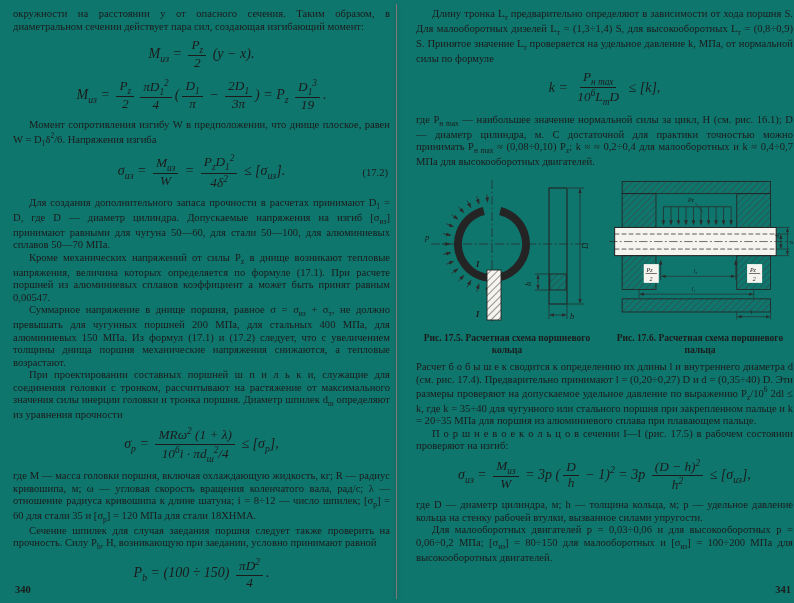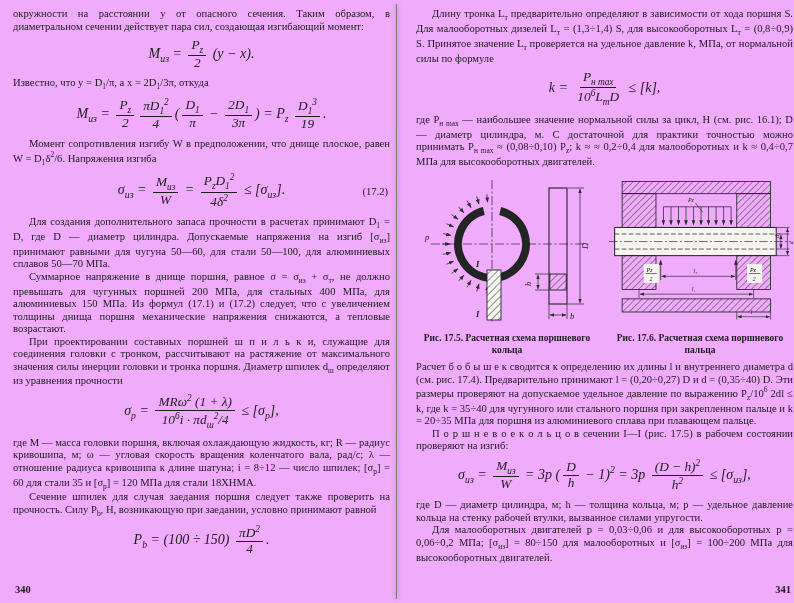--- a/index.html
+++ b/index.html
@@ -1,16 +1,16 @@
 <!DOCTYPE html>
 <html><head>
 <meta charset="utf-8">
 <style>
   html,body{margin:0;padding:0;background:#dddbd5;}
-  .spread{position:relative;width:794px;height:603px;background:#f0abfc;overflow:hidden;
+  .spread{position:relative;width:794px;height:603px;background:#0f766e;overflow:hidden;
           font-family:"Liberation Serif","DejaVu Serif",serif;color:#1b1b1b;}
   .gutter{position:absolute;left:396px;top:4px;bottom:4px;width:1px;background:#7d7b76;
           box-shadow:0 0 4px rgba(60,58,52,.5);}
   .col{position:absolute;top:8px;bottom:8px;width:377px;}
   .col.left{left:13px;}
   .col.right{left:416px;}
   .col p{margin:0;text-align:justify;font-size:10.6px;line-height:1.18;text-indent:16px;}
   .col p.noindent{text-indent:0;}
   .formula{margin:4px 0 5px;text-align:center;font-style:italic;font-size:14px;line-height:1.1;}
   .formula-row{position:relative;}
@@ -44,21 +44,20 @@
 
 <div class="spread">
   <div class="gutter"></div>
 
   <div class="col left">
     <p class="noindent">окружности на расстоянии y от опасного сечения. Таким образом, в диаметральном сечении действует пара сил, создающая изгибающий момент:</p>
     <div class="formula"><span>M<sub>из</sub> = </span><span class="frac">
           <span class="num">P<sub>z</sub></span>
           <span class="den">2</span>
         </span><span> (y − x).</span></div>
-    <p class="noindent">Известно, что y = D<sub>1</sub>/π, а x = 2D<sub>1</sub>/3π, откуда</p>
     <div class="formula"><span>M<sub>из</sub> = </span><span class="frac">
           <span class="num">P<sub>z</sub></span>
           <span class="den">2</span>
         </span><span class="frac">
           <span class="num">πD<sub>1</sub><sup>2</sup></span>
           <span class="den">4</span>
         </span><span>(</span><span class="frac">
           <span class="num">D<sub>1</sub></span>
           <span class="den">π</span>
         </span><span> − </span><span class="frac">
@@ -73,20 +72,21 @@
       <div class="formula"><span>σ<sub>из</sub> = </span><span class="frac">
             <span class="num">M<sub>из</sub></span>
             <span class="den">W</span>
           </span><span> = </span><span class="frac">
             <span class="num">P<sub>z</sub>D<sub>1</sub><sup>2</sup></span>
             <span class="den">4δ<sup>2</sup></span>
           </span><span> ≤ [σ<sub>из</sub>].</span></div>
       <span class="eqno">(17.2)</span>
     </div>
     <p>Для создания дополнительного запаса прочности в расчетах принимают D<sub>1</sub> = D, где D — диаметр цилиндра. Допускаемые напряжения на изгиб [σ<sub>из</sub>] принимают равными для чугуна 50—60, для стали 50—100, для алюминиевых сплавов 50—70 МПа.</p>
+    <p>Кроме механических напряжений от силы P<sub>z</sub> в днище возникают тепловые напряжения, величина которых определяется по формуле (17.1). При расчете поршней из алюминиевых сплавов коэффициент a может быть принят равным 0,00547.</p>
     <p>Суммарное напряжение в днище поршня, равное σ = σ<sub>из</sub> + σ<sub>т</sub>, не должно превышать для чугунных поршней 200 МПа, для стальных 400 МПа, для алюминиевых 150 МПа. Из формул (17.1) и (17.2) следует, что с увеличением толщины днища поршня механические напряжения снижаются, а тепловые возрастают.</p>
     <p>При проектировании составных поршней ш п и л ь к и, служащие для соединения головки с тронком, рассчитывают на растяжение от максимального значения силы инерции головки и тронка поршня. Диаметр шпилек d<sub>ш</sub> определяют из уравнения прочности</p>
     <div class="formula"><span>σ<sub>р</sub> = </span><span class="frac">
           <span class="num">MRω<sup>2</sup> (1 + λ)</span>
           <span class="den">10<sup>6</sup>i · πd<sub>ш</sub><sup>2</sup>/4</span>
         </span><span> ≤ [σ<sub>р</sub>],</span></div>
     <p class="noindent">где M — масса головки поршня, включая охлаждающую жидкость, кг; R — радиус кривошипа, м; ω — угловая скорость вращения коленчатого вала, рад/с; λ — отношение радиуса кривошипа к длине шатуна; i = 8÷12 — число шпилек; [σ<sub>р</sub>] = 60 для стали 35 и [σ<sub>р</sub>] = 120 МПа для стали 18ХНМА.</p>
     <p>Сечение шпилек для случая заедания поршня следует также проверить на прочность. Силу P<sub>b</sub>, Н, возникающую при заедании, условно принимают равной</p>
     <div class="formula"><span>P<sub>b</sub> = (100 ÷ 150) </span><span class="frac">
           <span class="num">πD<sup>2</sup></span>

